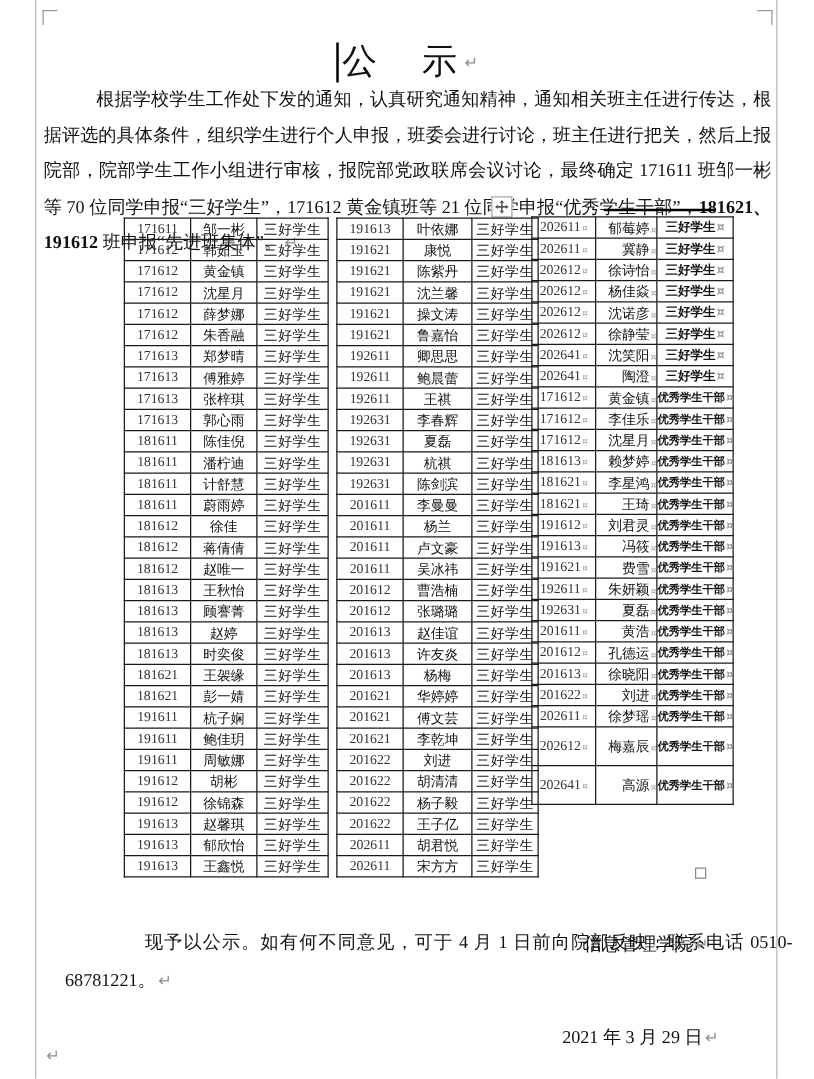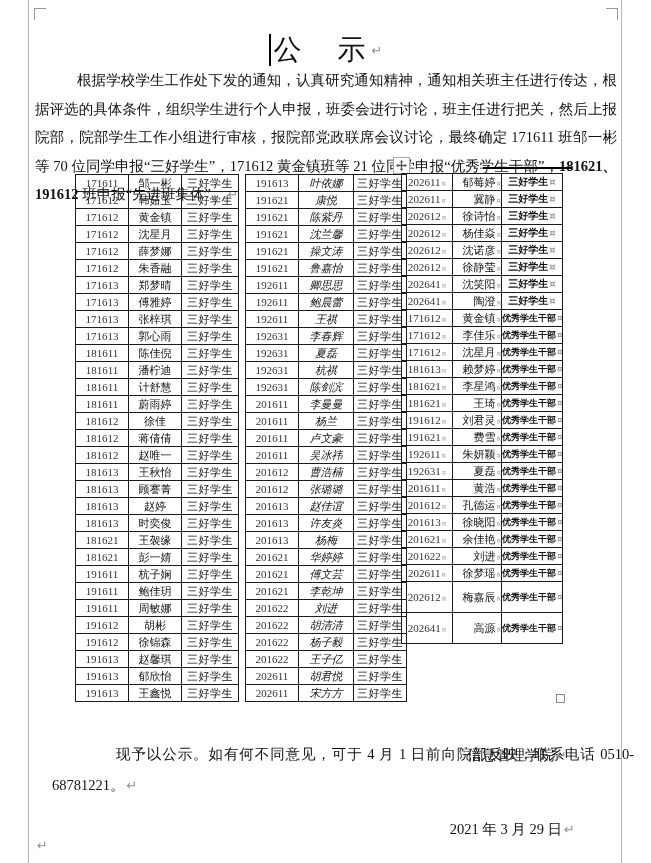--- a/index.html
+++ b/index.html
@@ -38,28 +38,28 @@
   .sig-line{position:absolute;left:35px;width:582px;top:746px;text-align:right;
     padding-right:50px;box-sizing:border-box;font-size:14.5px;}
   .date-line{position:absolute;left:35px;width:582px;top:820px;text-align:right;
     padding-right:42px;box-sizing:border-box;font-size:14.5px;}
   .bottom-pmark{position:absolute;left:35px;top:838px;}
 
   
   .rule{position:absolute;left:483px;top:167px;width:88px;height:2px;background:#000;}
 
   
-  table.t{position:absolute;border-collapse:collapse;table-layout:fixed;}
+  table.t{position:absolute;border-collapse:collapse;table-layout:fixed;margin-left:24px;}
   table.t td{border:1px solid #1a1a1a;text-align:center;vertical-align:middle;
     height:16px;padding:0;font-size:11px;white-space:nowrap;overflow:hidden;}
   .t1{left:75px;top:174px;width:160px;}
   .t2{left:245px;top:174px;width:158px;}
   .t3{left:401px;top:173px;width:158px;}
   .t1 .c0{width:52px;} .t1 .c1{width:52px;} .t1 .c2{width:56px;}
-  .t2 .c0{width:52px;} .t2 .c1{width:54px;font-style:italic;} .t2 .c2{width:52px;}
+  .t2 .c0{width:52px;} .t2 .c1{width:54px;} .t2 .c2{width:52px;}
   .t3 .c0{width:50px;} .t3 .c1{width:48px;text-align:right;} .t3 .c2{width:60px;}
   td.c0{color:#333;}
   td.c2 span{letter-spacing:0.5px;}
   .t3 td.c2 span{font-weight:700;font-size:10px;letter-spacing:0;}
   .t3 td.cadre span{font-size:9px;}
   .t3 tr:nth-last-child(-n+2) td{height:30px;}
   .cellmark{color:#9a9a9a;font-size:7px;margin-left:1px;font-family:"DejaVu Sans",sans-serif;}
 
   
   .move-handle{position:absolute;left:393px;top:157px;width:15px;height:15px;
@@ -485,20 +485,25 @@
           <td class="c0"><span>181621</span><span class="cellmark">¤</span></td>
           <td class="c1"><span>王琦</span><span class="cellmark">¤</span></td>
           <td class="c2 cadre"><span>优秀学生干部</span><span class="cellmark">¤</span></td>
         </tr>
         <tr>
           <td class="c0"><span>191612</span><span class="cellmark">¤</span></td>
           <td class="c1"><span>刘君灵</span><span class="cellmark">¤</span></td>
           <td class="c2 cadre"><span>优秀学生干部</span><span class="cellmark">¤</span></td>
         </tr>
         <tr>
+          <td class="c0"><span>191613</span><span class="cellmark">¤</span></td>
+          <td class="c1"><span>冯筱</span><span class="cellmark">¤</span></td>
+          <td class="c2 cadre"><span>优秀学生干部</span><span class="cellmark">¤</span></td>
+        </tr>
+        <tr>
           <td class="c0"><span>191621</span><span class="cellmark">¤</span></td>
           <td class="c1"><span>费雪</span><span class="cellmark">¤</span></td>
           <td class="c2 cadre"><span>优秀学生干部</span><span class="cellmark">¤</span></td>
         </tr>
         <tr>
           <td class="c0"><span>192611</span><span class="cellmark">¤</span></td>
           <td class="c1"><span>朱妍颖</span><span class="cellmark">¤</span></td>
           <td class="c2 cadre"><span>优秀学生干部</span><span class="cellmark">¤</span></td>
         </tr>
         <tr>
@@ -515,25 +520,20 @@
           <td class="c0"><span>201612</span><span class="cellmark">¤</span></td>
           <td class="c1"><span>孔德运</span><span class="cellmark">¤</span></td>
           <td class="c2 cadre"><span>优秀学生干部</span><span class="cellmark">¤</span></td>
         </tr>
         <tr>
           <td class="c0"><span>201613</span><span class="cellmark">¤</span></td>
           <td class="c1"><span>徐晓阳</span><span class="cellmark">¤</span></td>
           <td class="c2 cadre"><span>优秀学生干部</span><span class="cellmark">¤</span></td>
         </tr>
         <tr>
-          <td class="c0"><span>201621</span><span class="cellmark">¤</span></td>
-          <td class="c1"><span>余佳艳</span><span class="cellmark">¤</span></td>
-          <td class="c2 cadre"><span>优秀学生干部</span><span class="cellmark">¤</span></td>
-        </tr>
-        <tr>
           <td class="c0"><span>201622</span><span class="cellmark">¤</span></td>
           <td class="c1"><span>刘进</span><span class="cellmark">¤</span></td>
           <td class="c2 cadre"><span>优秀学生干部</span><span class="cellmark">¤</span></td>
         </tr>
         <tr>
           <td class="c0"><span>202611</span><span class="cellmark">¤</span></td>
           <td class="c1"><span>徐梦瑶</span><span class="cellmark">¤</span></td>
           <td class="c2 cadre"><span>优秀学生干部</span><span class="cellmark">¤</span></td>
         </tr>
         <tr>

